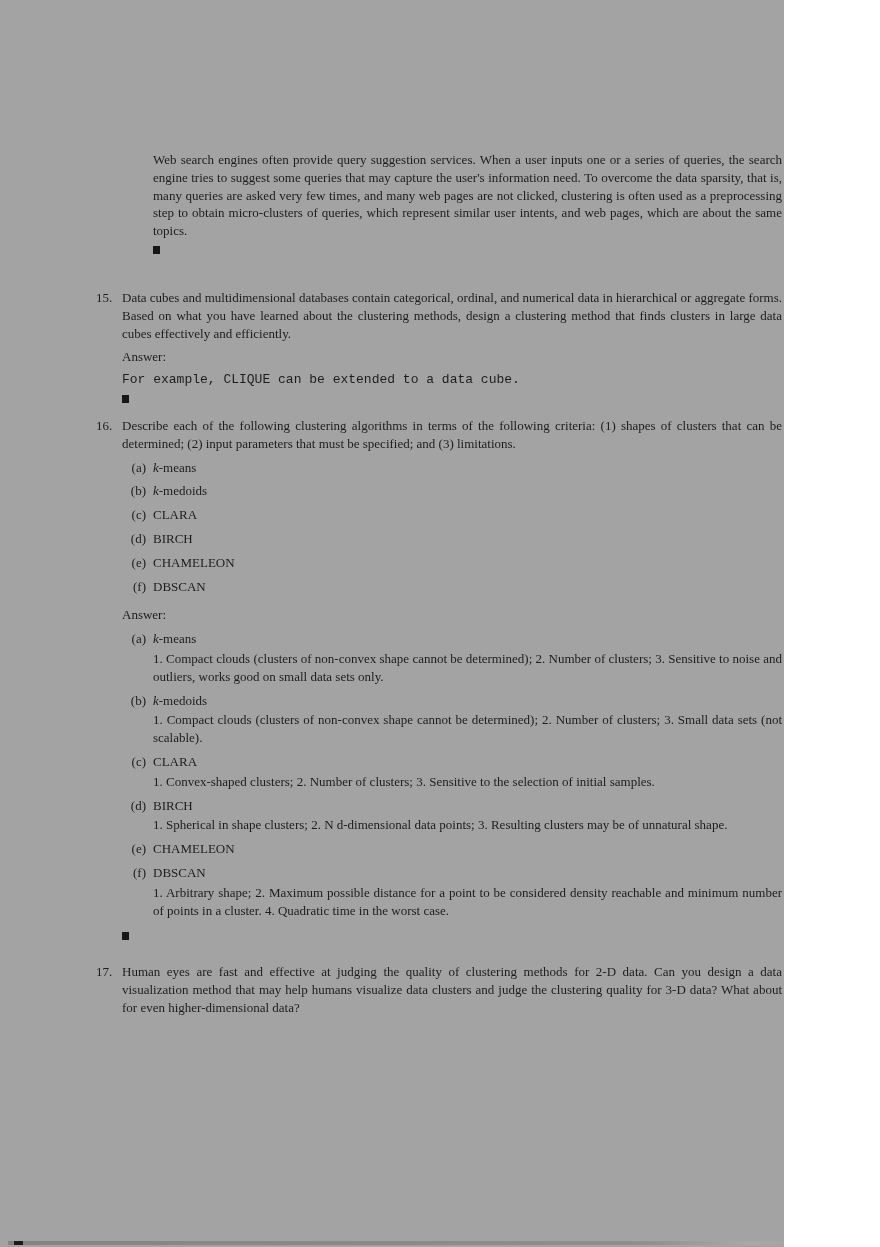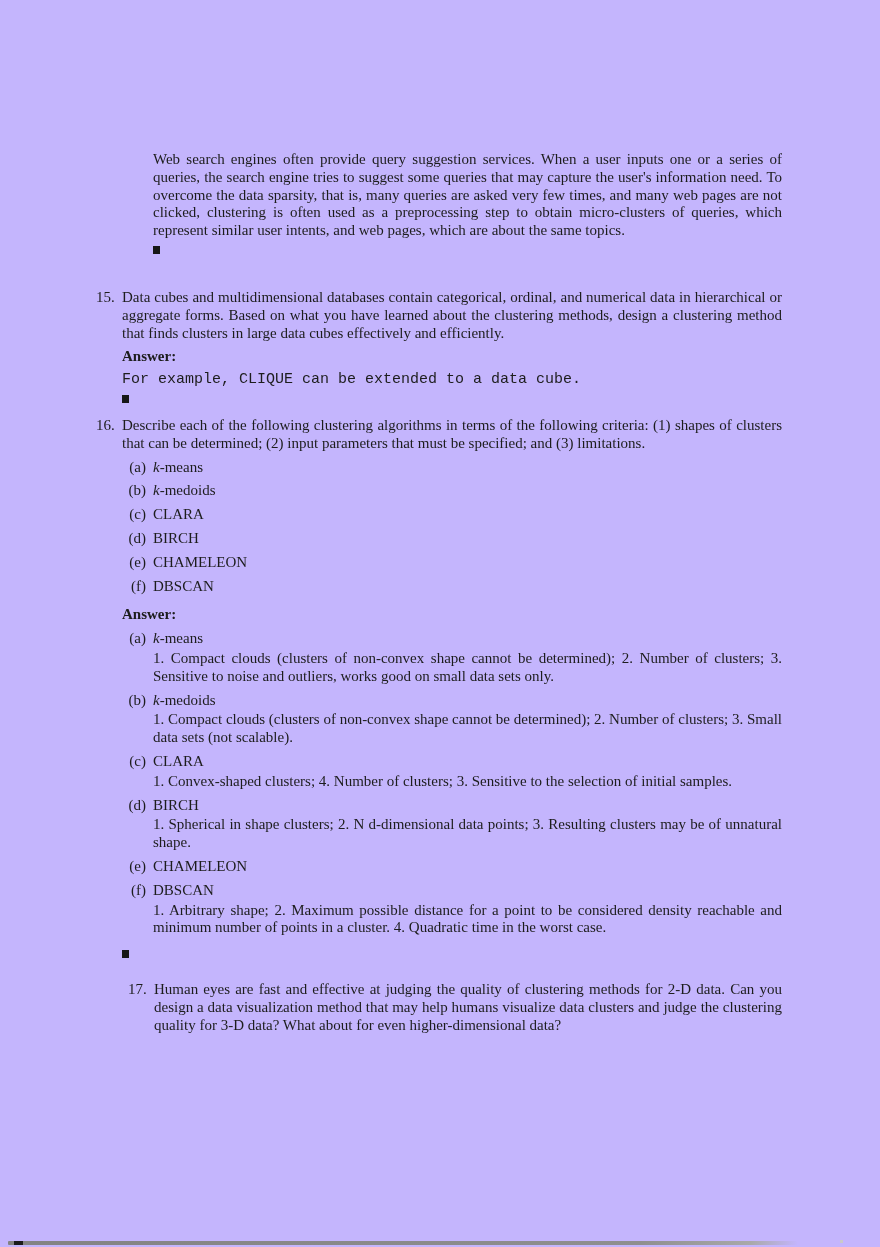--- a/index.html
+++ b/index.html
@@ -1,39 +1,39 @@
 <!DOCTYPE html>
 <html><head>
 <meta charset="utf-8">
 <style>
   html, body { margin: 0; padding: 0; background: #ffffff; }
   .page {
     position: relative;
-    width: 880px;
+    width: 784px;
     height: 1247px;
-    background: #c4b5fd;
+    background: #a3a3a3;
     overflow: hidden;
     font-family: "Liberation Serif", "DejaVu Serif", serif;
-    font-size: 15px;
+    font-size: 13px;
     line-height: 17.8px;
     color: #1d1d1d;
   }
   .content { position: absolute; left: 96px; top: 151px; width: 686px; }
   .para { margin: 0; text-align: justify; }
   .intro { margin-left: 57px; }
   .item { position: relative; padding-left: 26px; }
   .qnum { position: absolute; left: 0; top: 0; }
-  .answer-label { font-weight: bold; margin: 6px 0 0 0; }
+  .answer-label { font-weight: normal; margin: 6px 0 0 0; }
   .answer-para { margin: 5px 0 0 0; text-align: justify; font-family: Liberation Mono, monospace; }
   .qed-row { margin-top: 6px; height: 8px; line-height: 8px; }
   .qed-row.late { margin-top: 13px; }
   .square { display: inline-block; width: 7px; height: 8px; background: #171717; vertical-align: top; }
   .q15 { margin-top: 35px; }
   .q16 { margin-top: 14px; }
-  .q17 { margin-top: 23px; margin-left: 32px; }
+  .q17 { margin-top: 23px; }
   .opts { margin-top: 6px; }
   .opt { position: relative; padding-left: 31px; margin-top: 6px; }
   .opt-label, .sub-label { position: absolute; left: 0; top: 0; width: 24px; text-align: right; }
   .k { font-style: italic; }
   .subs { margin-top: 6px; }
   .sub { position: relative; padding-left: 31px; margin-top: 6px; }
   .sub-detail { margin: 2px 0 0 0; text-align: justify; }
   .bottom-bar {
     position: absolute; left: 8px; top: 1241px; width: 790px; height: 4px;
     background: linear-gradient(to right, #838383 0%, #8f8f8f 80%, #a9a9a9 94%, rgba(190,190,190,0) 100%);
@@ -105,21 +105,21 @@
           <p class="sub-detail">1. Compact clouds (clusters of non-convex shape cannot be determined); 2. Number of clusters; 3. Sensitive to noise and outliers, works good on small data sets only.</p>
         </div>
         <div class="sub">
           <span class="sub-label">(b)</span>
           <span class="sub-head"><i class="k">k</i><span>-medoids</span></span>
           <p class="sub-detail">1. Compact clouds (clusters of non-convex shape cannot be determined); 2. Number of clusters; 3. Small data sets (not scalable).</p>
         </div>
         <div class="sub">
           <span class="sub-label">(c)</span>
           <span class="sub-head"><i class="k"></i><span>CLARA</span></span>
-          <p class="sub-detail">1. Convex-shaped clusters; 4. Number of clusters; 3. Sensitive to the selection of initial samples.</p>
+          <p class="sub-detail">1. Convex-shaped clusters; 2. Number of clusters; 3. Sensitive to the selection of initial samples.</p>
         </div>
         <div class="sub">
           <span class="sub-label">(d)</span>
           <span class="sub-head"><i class="k"></i><span>BIRCH</span></span>
           <p class="sub-detail">1. Spherical in shape clusters; 2. N d-dimensional data points; 3. Resulting clusters may be of unnatural shape.</p>
         </div>
         <div class="sub">
           <span class="sub-label">(e)</span>
           <span class="sub-head"><i class="k"></i><span>CHAMELEON</span></span>
         </div>

